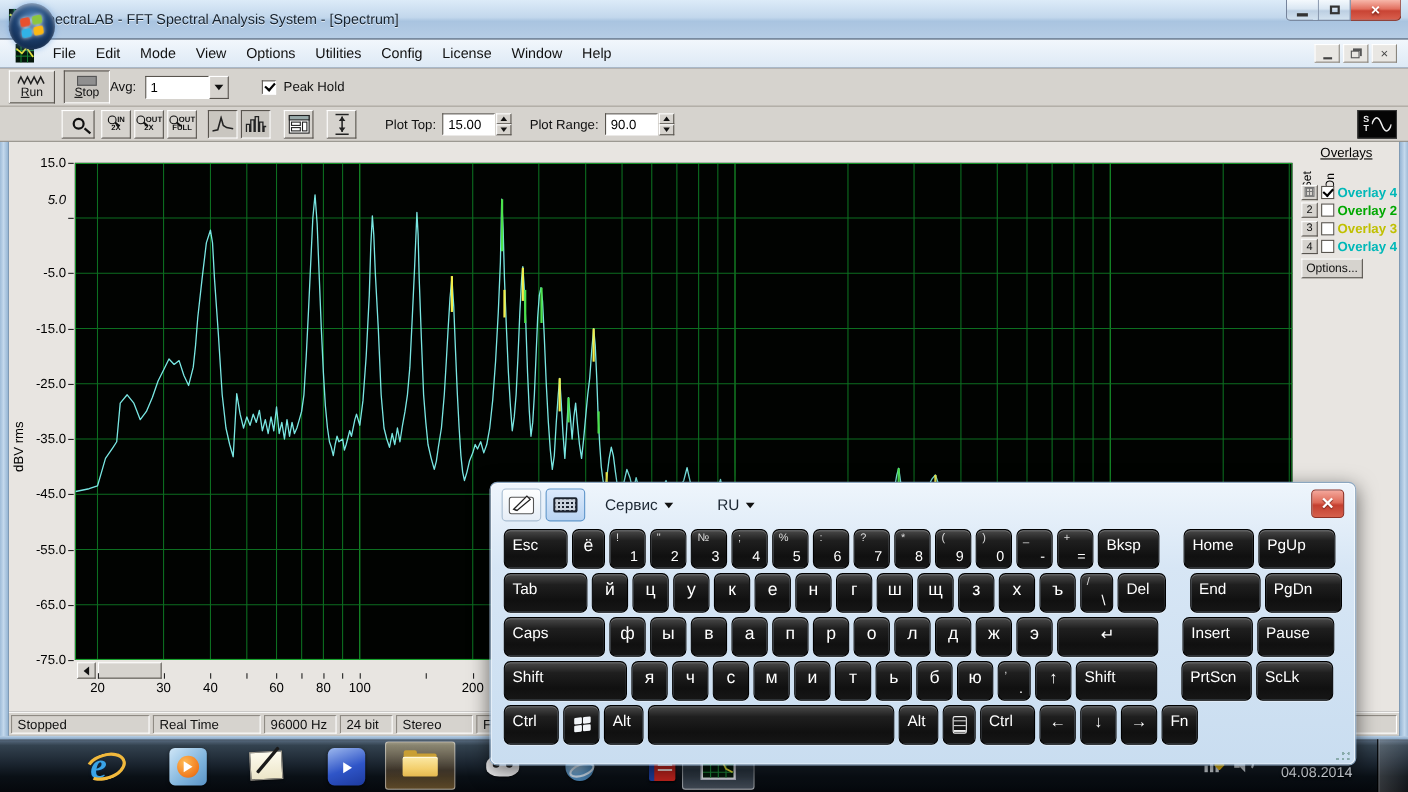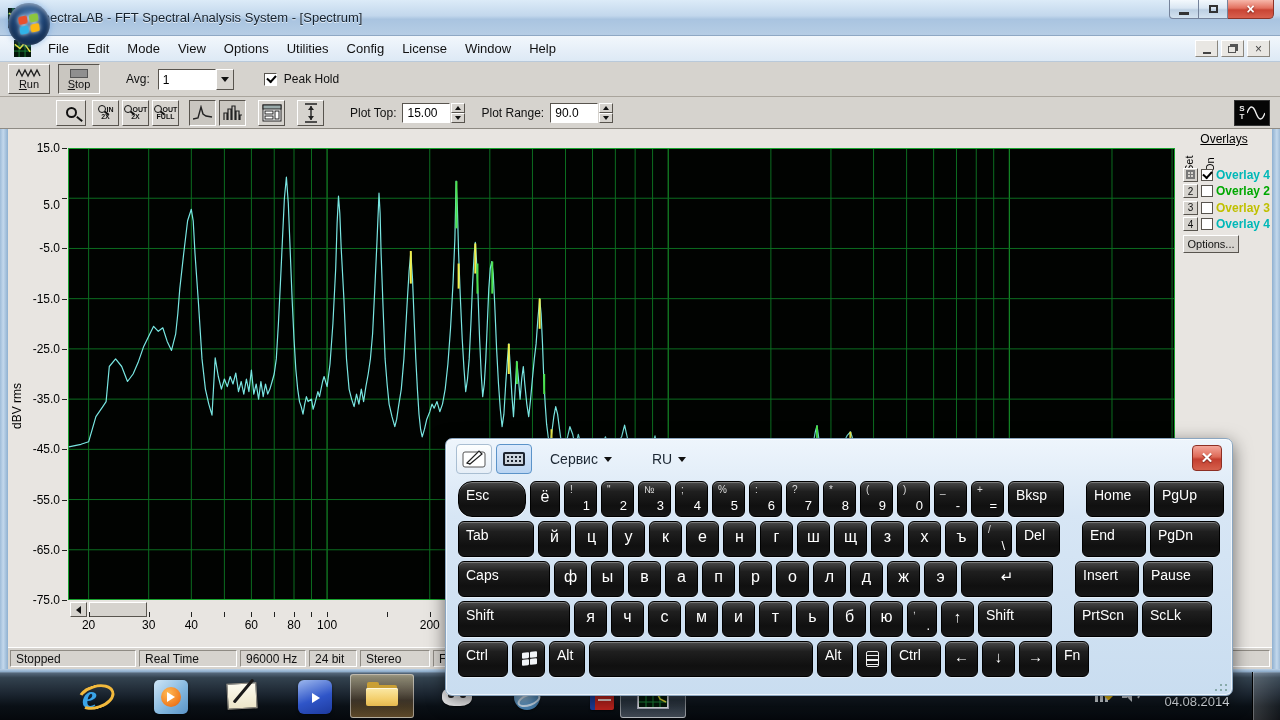--- a/index.html
+++ b/index.html
@@ -269,21 +269,21 @@
       <div class="tb-big raised">
         <svg width="26" height="10" viewBox="0 0 26 10">
           <polyline points="0,8 3,2 6,8 9,2 12,8 15,2 18,8 21,2 24,8" fill="none" stroke="#222" stroke-width="1.4"></polyline>
         </svg>
         <span><span class="ul">R</span><span>un</span></span>
       </div>
       <div class="tb-big pressed">
         <div style="width:18px;height:9px;background:#8f8f8f;border:1px solid #555;"></div>
         <span><span class="ul">S</span><span>top</span></span>
       </div>
-      <span class="lbl" style="margin-left:26px;">Avg:</span>
+      <span class="lbl" style="">Avg:</span>
       <div class="combo">
         <div class="combo-field">1</div>
         <div class="combo-btn raised">
             <div class="tri-dn"></div>
           </div>
       </div>
       <div id="peak-hold-box" class="checkbox checked" style="margin-left:30px;"></div>
       <span class="lbl" style="margin-left:7px;">Peak Hold</span>
     </div>
 
@@ -449,21 +449,21 @@
           <div class="ovl-chk"></div>
           <span class="ovl-lbl" style="color: rgb(192, 192, 0);">Overlay 3</span>
         </div>
         <div class="ovl-row" style="left: 1175px; top: 87.5px;">
           <div class="ovl-btn raised">4</div>
           <div class="ovl-chk"></div>
           <span class="ovl-lbl" style="color: rgb(0, 184, 184);">Overlay 4</span>
         </div>
         <div class="ylab" style="left: 8px; top: 12px;">15.0</div>
         <div class="ytick" style="left: 54px; top: 19px;"></div>
-        <div class="ylab" style="left: 8px; top: 69px;">5.0</div>
+        <div class="ylab" style="left: 8px; top: 45px; font-style: italic;">5.0</div>
         <div class="ytick" style="left: 54px; top: 69.2222px;"></div>
         <div class="ylab" style="left: 8px; top: 112.444px;">-5.0</div>
         <div class="ytick" style="left: 54px; top: 119.444px;"></div>
         <div class="ylab" style="left: 8px; top: 162.667px;">-15.0</div>
         <div class="ytick" style="left: 54px; top: 169.667px;"></div>
         <div class="ylab" style="left: 8px; top: 212.889px;">-25.0</div>
         <div class="ytick" style="left: 54px; top: 219.889px;"></div>
         <div class="ylab" style="left: 8px; top: 263.111px;">-35.0</div>
         <div class="ytick" style="left: 54px; top: 270.111px;"></div>
         <div class="ylab" style="left: 8px; top: 313.333px;">-45.0</div>
@@ -589,21 +589,21 @@
       <div class="osk-menu" style="margin-left:40px;">
         <span>RU</span>
         <div class="tri-dn"></div>
       </div>
       <div class="osk-close">
           <span>✕</span>
         </div>
     </div>
     <div class="osk-rows" id="osk-rows">
         <div class="osk-row">
-          <div class="key" style="width: 68px; border-radius: 14px;">
+          <div class="key" style="width: 58px;">
             <div class="fnlabel">Esc</div>
           </div>
           <div class="key" style="width: 30px;">
             <div class="single">ё</div>
           </div>
           <div class="key" style="width: 33px;">
             <span class="shift-ch">!</span>
             <span class="main-ch">1</span>
           </div>
           <div class="key" style="width: 33px;">

